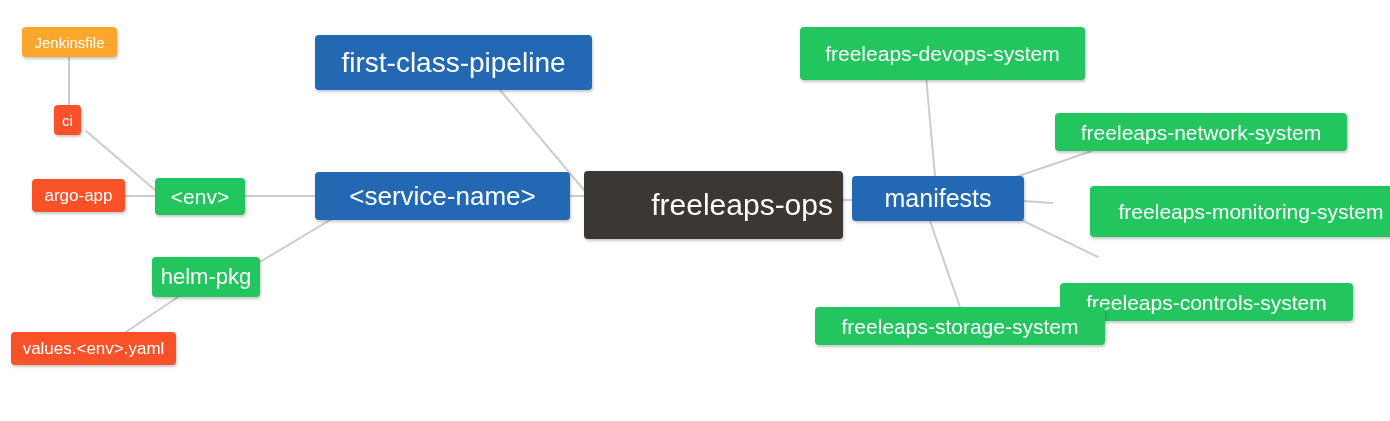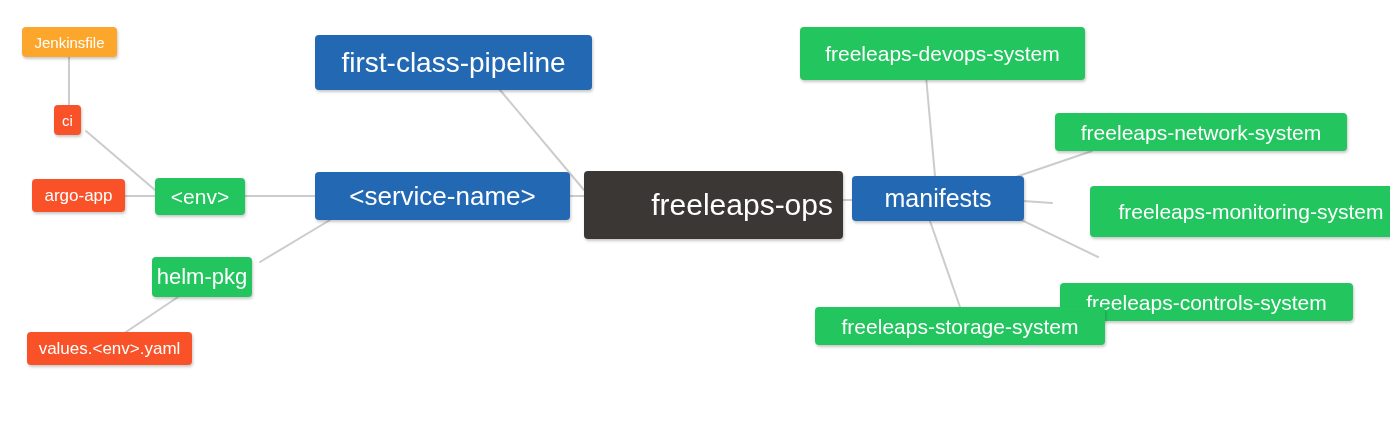--- a/index.html
+++ b/index.html
@@ -87,24 +87,24 @@
       </div>
       <div class="node n-red" style="left: 54px; top: 105px; width: 27px; height: 30px; font-size: 15px;">
         <span class="node-label">ci</span>
       </div>
       <div class="node n-orange" style="left: 22px; top: 27px; width: 95px; height: 30px; font-size: 15px;">
         <span class="node-label">Jenkinsfile</span>
       </div>
       <div class="node n-red" style="left: 32px; top: 179px; width: 93px; height: 33px; font-size: 17px;">
         <span class="node-label">argo-app</span>
       </div>
-      <div class="node n-green" style="left: 152px; top: 257px; width: 100px; height: 40px; font-size: 22px;">
+      <div class="node n-green" style="left: 152px; top: 257px; width: 108px; height: 40px; font-size: 22px;">
         <span class="node-label">helm-pkg</span>
       </div>
-      <div class="node n-red" style="left: 11px; top: 332px; width: 165px; height: 33px; font-size: 17px; margin-left: 16px;">
+      <div class="node n-red" style="left: 11px; top: 332px; width: 165px; height: 33px; font-size: 17px;">
         <span class="node-label">values.&lt;env&gt;.yaml</span>
       </div>
       <div class="node n-blue" style="left: 852px; top: 176px; width: 172px; height: 45px; font-size: 25px;">
         <span class="node-label">manifests</span>
       </div>
       <div class="node n-green" style="left: 800px; top: 27px; width: 285px; height: 53px; font-size: 21px;">
         <span class="node-label">freeleaps-devops-system</span>
       </div>
       <div class="node n-green" style="left: 1055px; top: 113px; width: 292px; height: 38px; font-size: 21px;">
         <span class="node-label">freeleaps-network-system</span>

